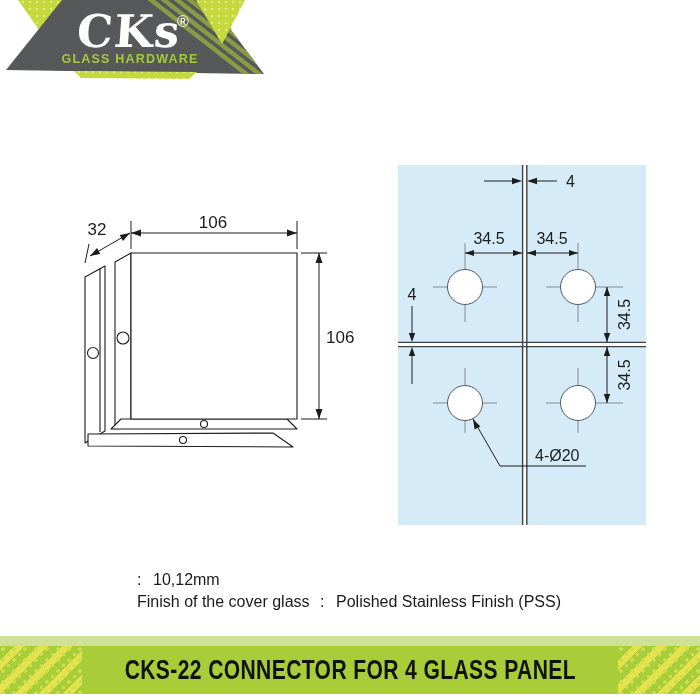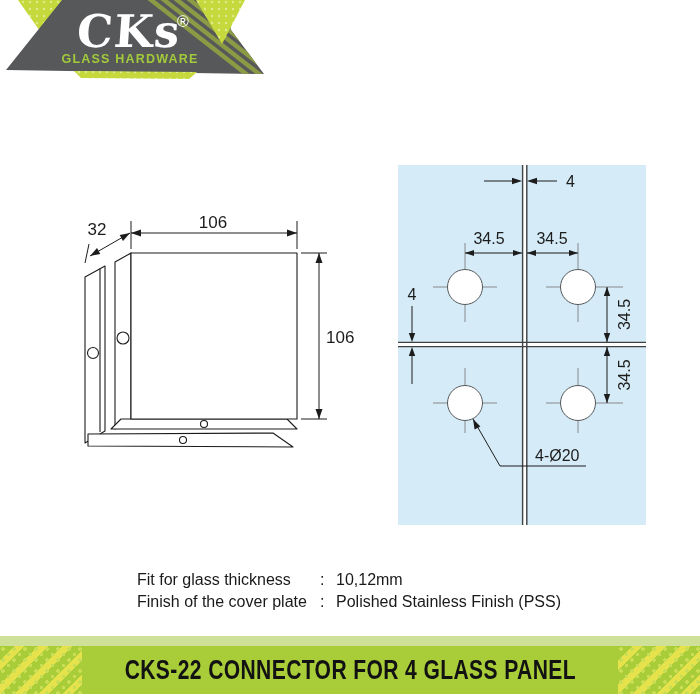--- a/index.html
+++ b/index.html
@@ -169,26 +169,25 @@
         <text x="412" y="300" text-anchor="middle">4</text>
         <text transform="translate(630,314.5) rotate(-90)" text-anchor="middle">34.5</text>
         <text transform="translate(630,375) rotate(-90)" text-anchor="middle">34.5</text>
         <text x="535" y="461">4-Ø20</text>
       </g>
     </g>
   </svg>
 
   <div class="specs">
     <div class="spec-row">
-      <span class="spec-label">Fit for glass thickness</span>
       <span class="spec-sep">:</span>
       <span class="spec-value">10,12mm</span>
     </div>
     <div class="spec-row">
-      <span class="spec-label">Finish of the cover plate</span>
+      <span class="spec-label">Finish of the cover glass</span>
       <span class="spec-sep">:</span>
       <span class="spec-value">Polished Stainless Finish (PSS)</span>
     </div>
   </div>
 
   <div class="banner">
     <div class="banner-highlight"></div>
     <div class="banner-pattern left"></div>
     <div class="banner-pattern right"></div>
     <div class="banner-title">

